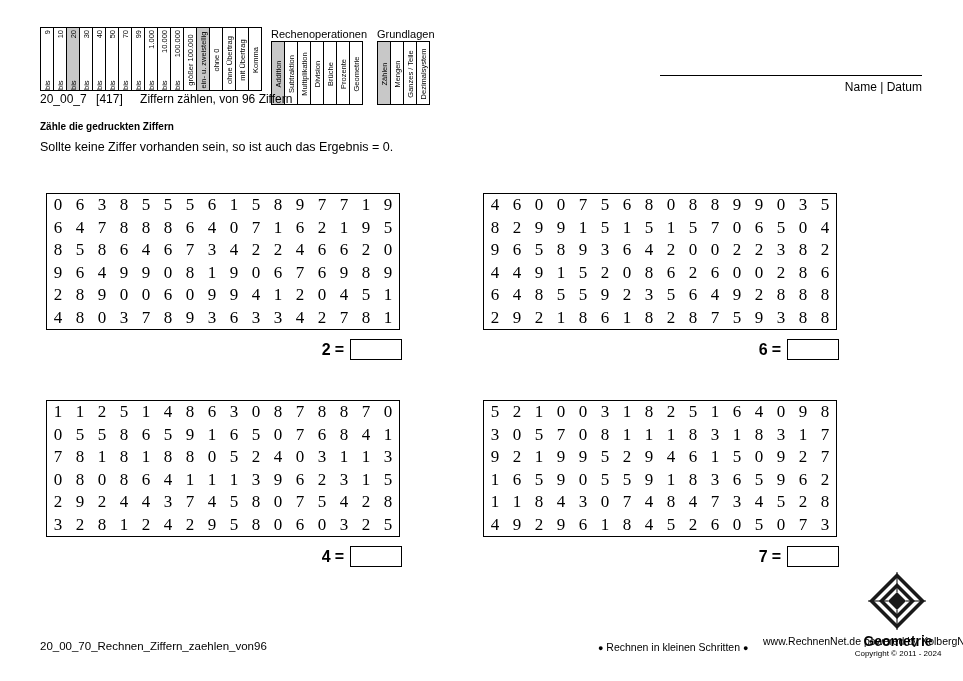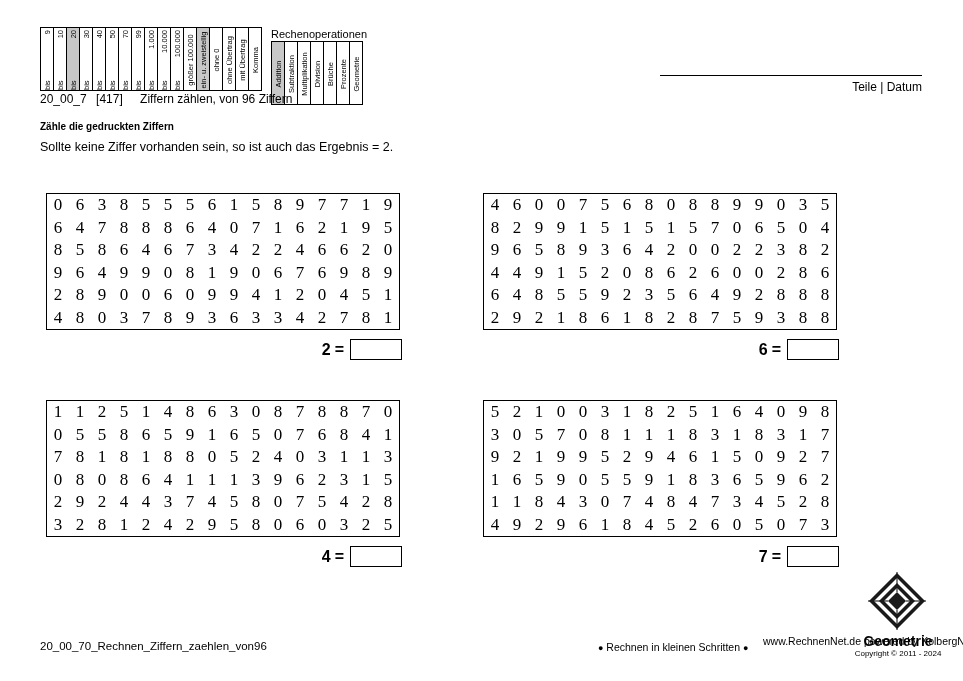--- a/index.html
+++ b/index.html
@@ -296,32 +296,49 @@
         </div>
         <div class="legend-cell single">
           <div class="vfull" style="text-align: center; padding-right: 0px;">Prozente</div>
         </div>
         <div class="legend-cell single">
           <div class="vfull" style="text-align: center; padding-right: 0px;">Geometrie</div>
         </div>
       </div>
   </div>
   <div class="legend-spacer"></div>
+  <div class="legend-group">
+    <div class="legend-group-title">Grundlagen</div>
+    <div class="legend-cells">
+        <div class="legend-cell shaded single">
+          <div class="vfull" style="text-align: center; padding-right: 0px;">Zählen</div>
+        </div>
+        <div class="legend-cell single">
+          <div class="vfull" style="text-align: center; padding-right: 0px;">Mengen</div>
+        </div>
+        <div class="legend-cell single">
+          <div class="vfull" style="text-align: center; padding-right: 0px;">Ganzes / Teile</div>
+        </div>
+        <div class="legend-cell single">
+          <div class="vfull" style="text-align: center; padding-right: 0px;">Dezimalsystem</div>
+        </div>
+      </div>
+  </div>
 </div>
 
 <div class="name-line"></div>
-<div class="name-label">Teile | Datum</div>
+<div class="name-label">Name | Datum</div>
 
 <div class="meta-line">
   <span class="code">20_00_7</span>
   <span class="bracket">[417]</span>
   <span class="descr">Ziffern zählen, von 96 Ziffern</span>
 </div>
 <div class="title">Zähle die gedruckten Ziffern</div>
-<div class="subtitle">Sollte keine Ziffer vorhanden sein, so ist auch das Ergebnis = 2.</div>
+<div class="subtitle">Sollte keine Ziffer vorhanden sein, so ist auch das Ergebnis = 0.</div>
 
 <div class="grid-block" id="ex0" style="left:46px; top:193px;"><div class="grid"><div class="grid-row">
         <div class="grid-cell">0</div>
         <div class="grid-cell">6</div>
         <div class="grid-cell">3</div>
         <div class="grid-cell">8</div>
         <div class="grid-cell">5</div>
         <div class="grid-cell">5</div>
         <div class="grid-cell">5</div>
         <div class="grid-cell">6</div>

